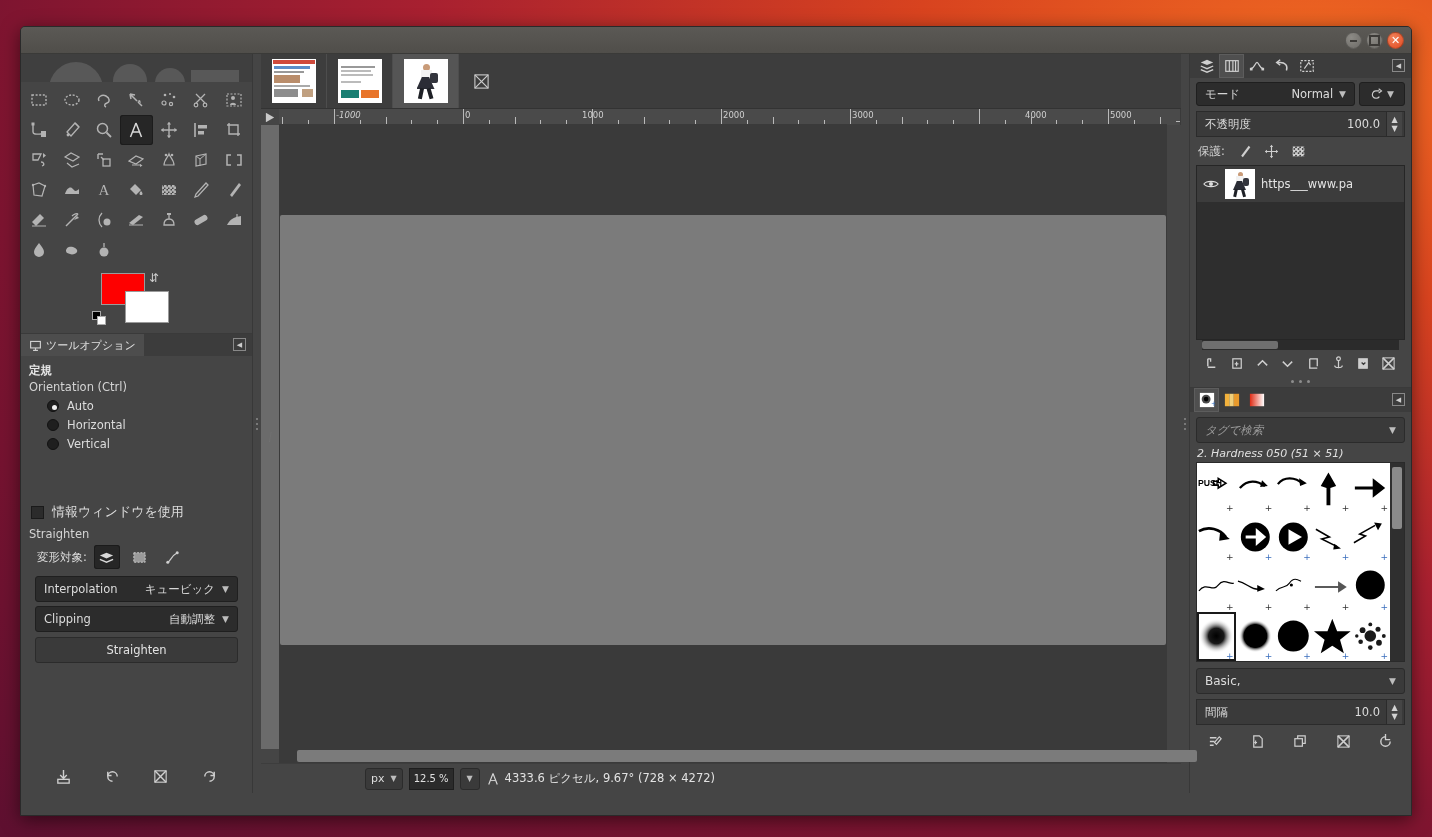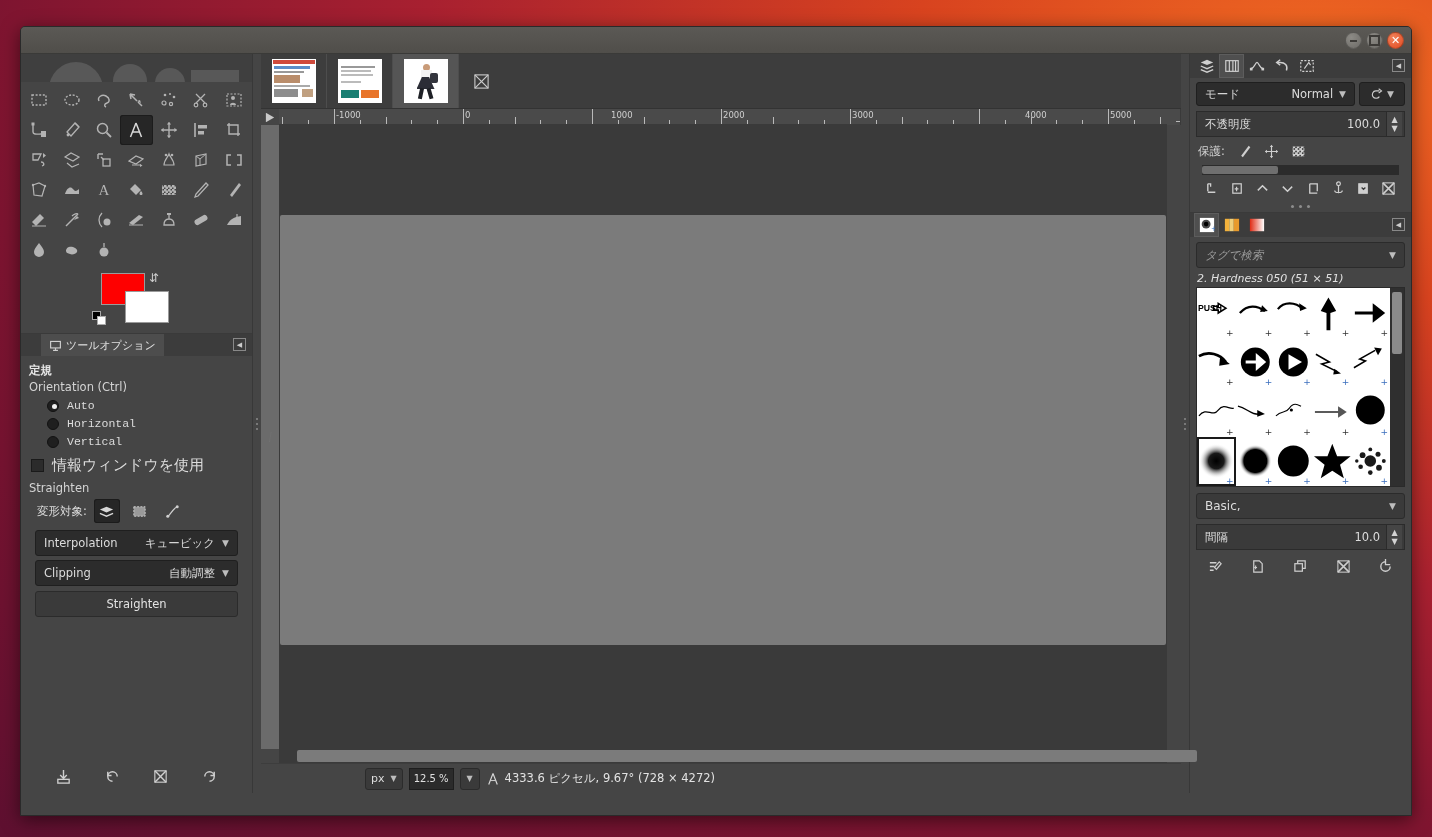--- a/index.html
+++ b/index.html
@@ -80,39 +80,39 @@
              background: #ffffff; border: 1px solid #9a9a9a; }
   #swaparrow { position: absolute; left: 128px; top: 0px; color: #cfcfcf; font-size: 12px; }
   #dswatch { position: absolute; left: 71px; top: 40px; width: 15px; height: 15px; }
   #dswatch .blk { position:absolute; left:0; top:0; width: 9px; height: 9px; background:#000; border:1px solid #aaa;}
   #dswatch .wht { position:absolute; left:5px; top:5px; width: 9px; height: 9px; background:#fff; border:1px solid #aaa;}
 
   
   #toolopt { flex: 1; display: flex; flex-direction: column; background: #454545;
              border-top: 1px solid #3a3a3a; }
   #toolopt-tabs { height: 22px; display: flex; align-items: stretch; background: #3c3c3c;
-                  position: relative; padding-left: 20px; }
+                  position: relative; }
   #toolopt-tab { background: #4d4d4d; display: flex; align-items: center; gap: 4px;
                  padding: 0 8px; font-size: 11px; color: #e0e0e0; }
   #toolopt-tab svg { width: 13px; height: 13px; fill: none; stroke: #d0d0d0; stroke-width: 1.4; }
   #toolopt-menubtn { position: absolute; right: 6px; top: 4px; width: 13px; height: 13px;
                      border: 1px solid #888; display: flex; align-items: center; justify-content: center;
                      font-size: 7px; color: #ccc; }
   #toolopt-body { flex: 1; padding: 6px 8px 0 8px; overflow: hidden; }
   .opt-head { font-size: 11.5px; color: #e8e8e8; font-weight: bold; margin: 1px 0 2px 0; }
   .opt-label { font-size: 11.5px; color: #d4d4d4; margin: 2px 0; }
   .radio-row { display: flex; align-items: center; gap: 8px; margin: 5px 0 5px 18px; }
   .radio { width: 12px; height: 12px; border-radius: 50%; background: #1f1f1f;
            border: 1px solid #121212; position: relative; }
   .radio.on::after { content: ""; position: absolute; left: 3.5px; top: 3.5px;
                      width: 5px; height: 5px; border-radius: 50%; background: #efefef; }
-  .radio-row span { font-size: 11.5px; color: #dcdcdc; font-family: Liberation Mono, monospace; }
+  .radio-row span { font-size: 11.5px; color: #dcdcdc; }
   .check-row { display: flex; align-items: center; gap: 8px; margin: 8px 0 6px 2px; }
   .chk { width: 13px; height: 13px; background: #2b2b2b; border: 1px solid #1a1a1a; }
-  .check-row span { font-size: 15px; color: #dcdcdc; }
+  .check-row span { font-size: 13px; color: #dcdcdc; margin-top: 44px; }
   .seg-row { display: flex; align-items: center; gap: 7px; margin: 4px 0 7px 8px; }
   .seg-row > .sl { font-size: 11.5px; color: #dcdcdc; }
   .segbtn { width: 26px; height: 24px; display: flex; align-items: center; justify-content: center;
             border-radius: 3px; }
   .segbtn.on { background: #262626; box-shadow: inset 0 0 0 1px #1b1b1b; }
   .segbtn svg { width: 17px; height: 17px; }
   .combo { height: 26px; margin: 4px 6px; background: #2c2c2c; border: 1px solid #1f1f1f;
            border-radius: 3px; display: flex; align-items: center; padding: 0 8px;
            font-size: 11.5px; color: #dcdcdc; justify-content: space-between; }
   .combo .val { color: #dcdcdc; margin-left: auto; margin-right: 7px; }
@@ -688,33 +688,33 @@
       <div id="canvaswrap">
 
         <div id="corner-tl">
           <svg viewBox="0 0 14 14">
               <path d="M2 2l9 5-9 5z"></path>
             </svg>
         </div>
 
         <div id="hruler">
             <div class="tick" style="left: 55px; top: 0px; width: 1px; height: 15px;"></div>
-            <div class="rlab" style="left: 57px; top: 1px;">-1000</div>
+            <div class="rlab" style="left: 57px; top: 1px; font-style: italic;">-1000</div>
             <div class="tick" style="left: 80.8px; bottom: 0px; width: 1px; height: 4px;"></div>
             <div class="tick" style="left: 106.6px; bottom: 0px; width: 1px; height: 7px;"></div>
             <div class="tick" style="left: 132.4px; bottom: 0px; width: 1px; height: 4px;"></div>
             <div class="tick" style="left: 158.2px; bottom: 0px; width: 1px; height: 4px;"></div>
             <div class="tick" style="left: 184px; top: 0px; width: 1px; height: 15px;"></div>
             <div class="rlab" style="left: 186px; top: 1px;">0</div>
             <div class="tick" style="left: 209.8px; bottom: 0px; width: 1px; height: 4px;"></div>
             <div class="tick" style="left: 235.6px; bottom: 0px; width: 1px; height: 7px;"></div>
             <div class="tick" style="left: 261.4px; bottom: 0px; width: 1px; height: 4px;"></div>
             <div class="tick" style="left: 287.2px; bottom: 0px; width: 1px; height: 4px;"></div>
             <div class="tick" style="left: 313px; top: 0px; width: 1px; height: 15px;"></div>
-            <div class="rlab" style="left: 332px; top: 1px;">1000</div>
+            <div class="rlab" style="left: 303px; top: 1px;">1000</div>
             <div class="tick" style="left: 338.8px; bottom: 0px; width: 1px; height: 4px;"></div>
             <div class="tick" style="left: 364.6px; bottom: 0px; width: 1px; height: 7px;"></div>
             <div class="tick" style="left: 390.4px; bottom: 0px; width: 1px; height: 4px;"></div>
             <div class="tick" style="left: 416.2px; bottom: 0px; width: 1px; height: 4px;"></div>
             <div class="tick" style="left: 442px; top: 0px; width: 1px; height: 15px;"></div>
             <div class="rlab" style="left: 444px; top: 1px;">2000</div>
             <div class="tick" style="left: 467.8px; bottom: 0px; width: 1px; height: 4px;"></div>
             <div class="tick" style="left: 493.6px; bottom: 0px; width: 1px; height: 7px;"></div>
             <div class="tick" style="left: 519.4px; bottom: 0px; width: 1px; height: 4px;"></div>
             <div class="tick" style="left: 545.2px; bottom: 0px; width: 1px; height: 4px;"></div>
@@ -886,20 +886,39 @@
                   <pattern id="chk2" width="5" height="5" patternUnits="userSpaceOnUse">
                     <rect width="2.5" height="2.5" fill="#cfcfcf"></rect>
                     <rect x="2.5" y="2.5" width="2.5" height="2.5" fill="#cfcfcf"></rect>
                   </pattern>
                 </defs>
                 <rect x="2" y="3" width="14" height="12" fill="url(#chk2)" stroke="none"></rect>
               </svg>
             </span>
         </div>
 
+        <div id="layerlist">
+          <div class="layer-item">
+            <span class="eye">
+              <svg viewBox="0 0 18 12">
+                <path d="M1 6c3-4 13-4 16 0-3 4-13 4-16 0z" stroke-width="1.3"></path>
+                  <circle cx="9" cy="6" r="2.3" fill="#dcdcdc" stroke="none"></circle>
+              </svg>
+            </span>
+            <span class="layer-thumb">
+              <span style="position:absolute;left:13px;top:3px;width:5px;height:5px;border-radius:50%;background:#c99b78;display:block"></span>
+              <span style="position:absolute;left:11px;top:7px;width:8px;height:6px;background:#f2f2f2;display:block"></span>
+              <span style="position:absolute;left:8px;top:12px;width:13px;height:9px;background:#2b2d36;display:block;clip-path:polygon(30% 0,70% 0,100% 100%,0 100%)"></span>
+              <span style="position:absolute;left:18px;top:9px;width:6px;height:8px;background:#33353d;border-radius:2px;display:block"></span>
+              <span style="position:absolute;left:9px;top:20px;width:3px;height:8px;background:#1e2026;display:block;transform:rotate(12deg)"></span>
+              <span style="position:absolute;left:17px;top:20px;width:3px;height:8px;background:#1e2026;display:block;transform:rotate(-16deg)"></span>
+            </span>
+            <span class="layer-name">https___www.pa</span>
+          </div>
+        </div>
 
         <div id="layer-hscroll">
           <div class="th"></div>
         </div>
 
         <div class="dockfoot">
           <span>
             <svg viewBox="0 0 16 16">
                 <path d="M3 3v8M3 12h8" stroke-width="1.5"></path>
                 <path d="M3 3h3v3" stroke-width="1.4"></path>

